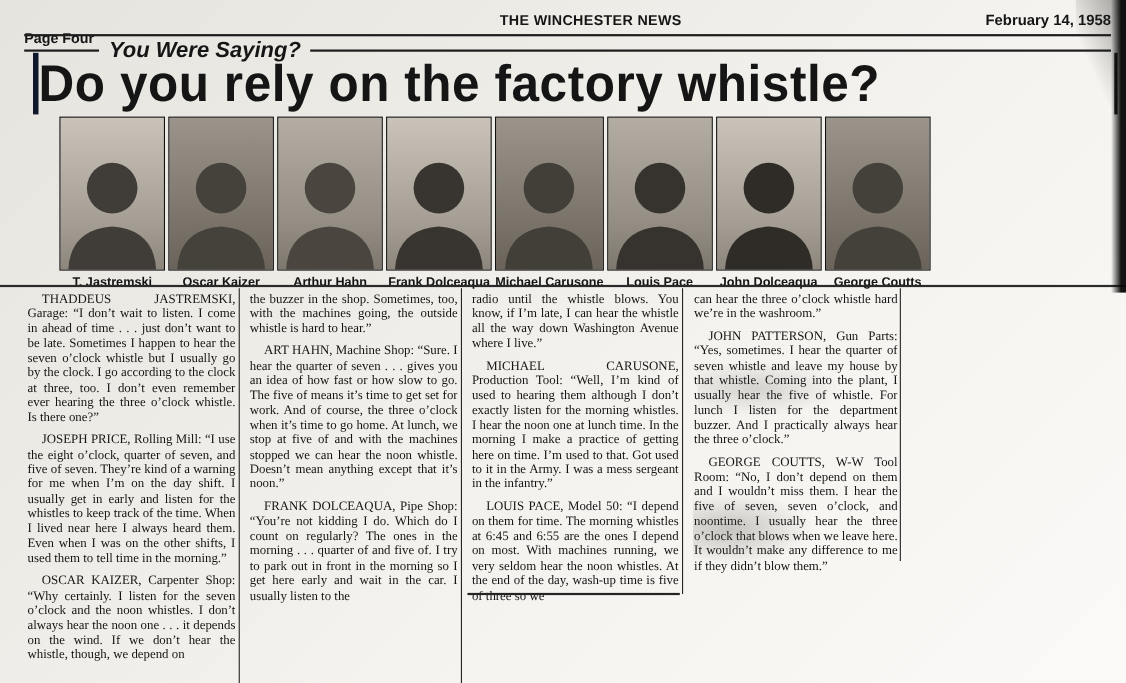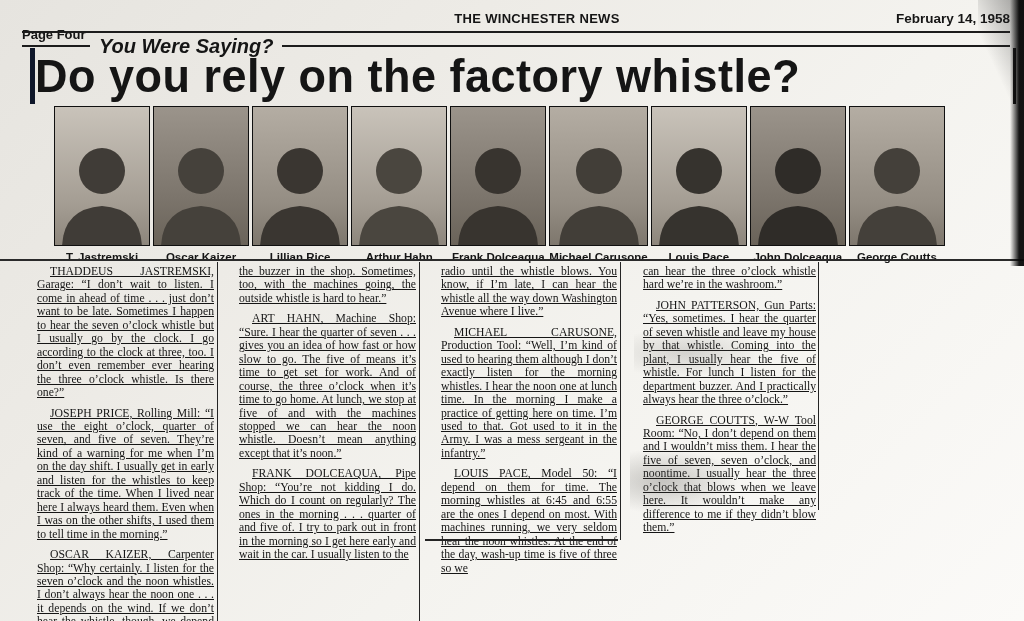--- a/index.html
+++ b/index.html
@@ -40,21 +40,21 @@
   .strip figure:nth-child(3n+1) .photo{background:linear-gradient(180deg,#c9c3ba,#a49d93 70%,#8d867c);}
   .strip figure:nth-child(3n+2) .photo{background:linear-gradient(180deg,#9b948b,#7c756c 65%,#6a6359);}
   .strip figure:nth-child(3n)   .photo{background:linear-gradient(180deg,#b4ada3,#948d83 70%,#7e776d);}
   .strip figcaption{text-align:center;font-family:"Liberation Sans",sans-serif;font-weight:bold;
                     font-size:11.5px;padding-top:5px;white-space:nowrap;}
   .strip-rule{position:absolute;top:259px;left:0;width:1024px;height:2px;background:#2a2a2a;}
 
   
   .col{position:absolute;top:265px;height:356px;overflow:hidden;
        font-size:11.7px;line-height:13.45px;text-align:justify;}
-  .col p{margin:0 0 7px 16px;text-indent:13px;hyphens:auto;text-decoration:underline;-webkit-hyphens:auto;}
+  .col p{margin:0 0 7px 4px;text-indent:13px;hyphens:auto;-webkit-hyphens:auto;}
   .col p.no-indent{text-indent:0;}
   .col1{left:21px;width:193px;}
   .col2{left:223px;width:193px;}
   .col3{left:425px;width:192px;}
   .col4{left:627px;width:189px;}
 
   .vrule{position:absolute;width:1px;background:#242424;}
   .vr1{left:217px;top:262px;height:359px;}
   .vr2{left:419px;top:262px;height:359px;}
   .vr3{left:620px;top:262px;height:278px;}
@@ -109,29 +109,20 @@
           <svg width="96" height="120" viewBox="0 0 96 120">
             <circle cx="48" cy="42" r="23" fill="#45413b"></circle>
             <path d="M8 120 Q8 80 48 77 Q88 80 88 120 Z" fill="#45413b"></path>
           </svg>
         </div>
       <figcaption>Oscar Kaizer</figcaption>
     </figure>
     <figure>
       <div class="photo">
           <svg width="96" height="120" viewBox="0 0 96 120">
-            <circle cx="48" cy="42" r="23" fill="#3a3631"></circle>
-            <path d="M8 120 Q8 80 48 77 Q88 80 88 120 Z" fill="#3a3631"></path>
-          </svg>
-        </div>
-      <figcaption>Lillian Rice</figcaption>
-    </figure>
-    <figure>
-      <div class="photo">
-          <svg width="96" height="120" viewBox="0 0 96 120">
             <circle cx="48" cy="42" r="23" fill="#4a463f"></circle>
             <path d="M8 120 Q8 80 48 77 Q88 80 88 120 Z" fill="#4a463f"></path>
           </svg>
         </div>
       <figcaption>Arthur Hahn</figcaption>
     </figure>
     <figure>
       <div class="photo">
           <svg width="96" height="120" viewBox="0 0 96 120">
             <circle cx="48" cy="42" r="23" fill="#38342f"></circle>

